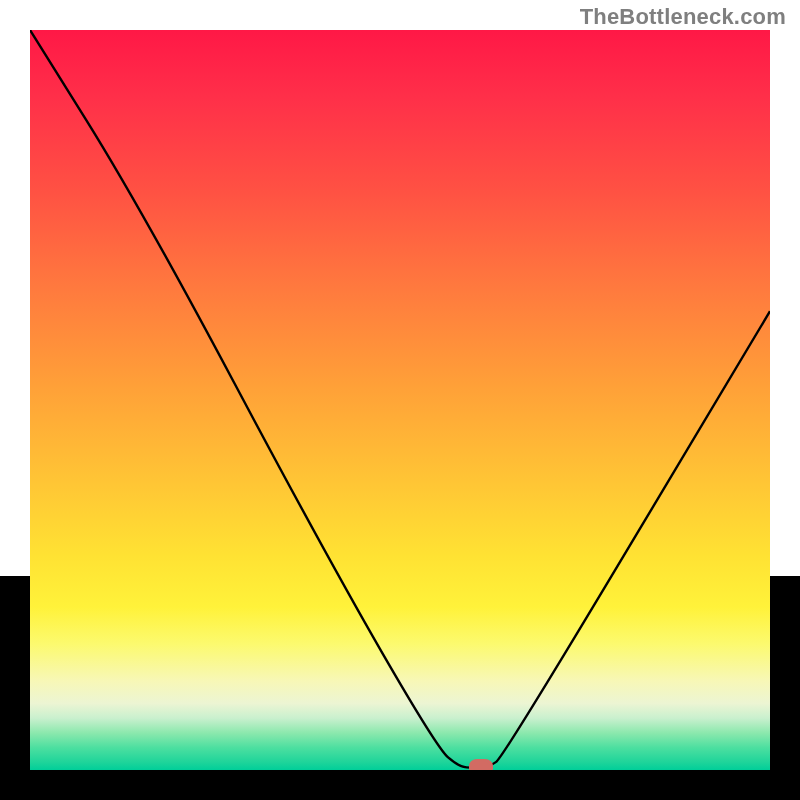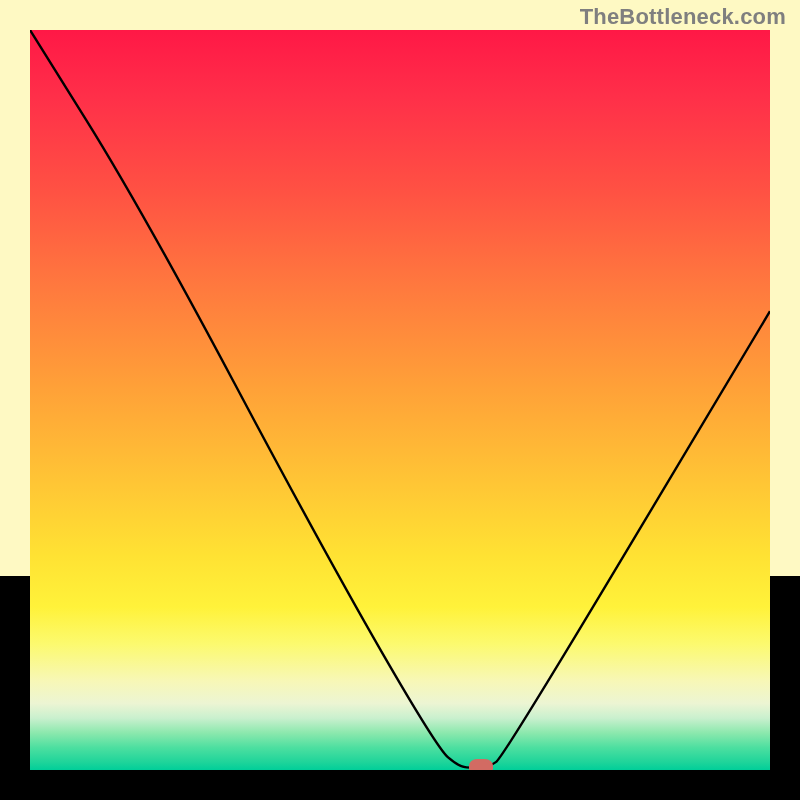--- a/index.html
+++ b/index.html
@@ -7,21 +7,21 @@
     padding: 0;
     width: 800px;
     height: 800px;
     background: #000000;
     overflow: hidden;
   }
   .frame {
     position: relative;
     width: 800px;
     height: 576px;
-    background: #fef9c3;
+    background: #ffffff;
   }
   .plot-area {
     position: absolute;
     left: 30px;
     top: 30px;
     width: 740px;
     height: 740px;
     overflow: hidden;
   }
   .gradient-bg {

